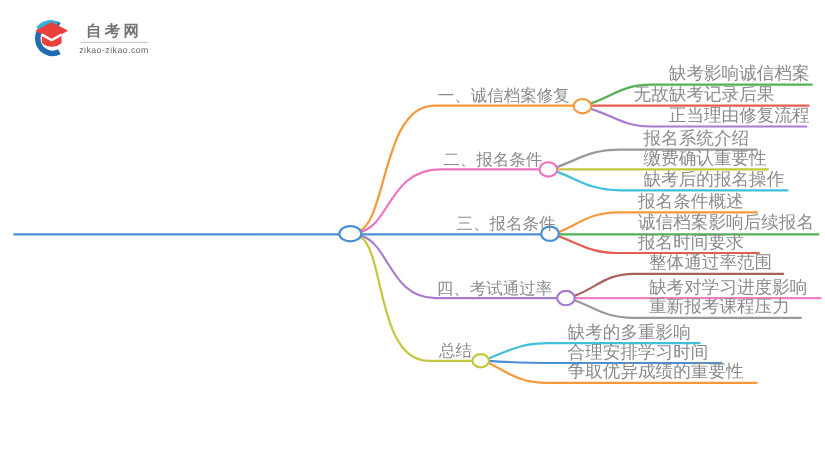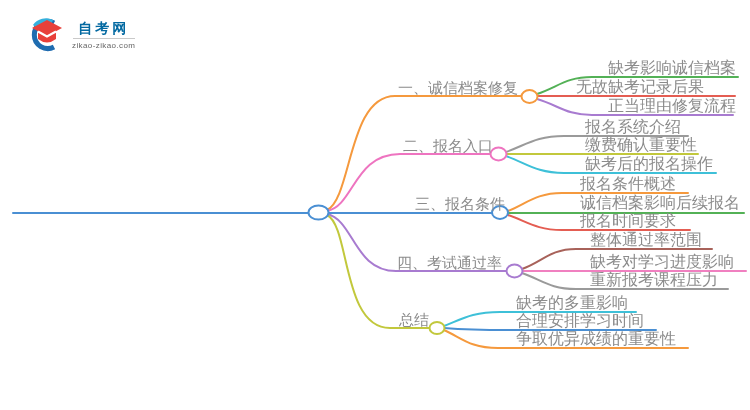--- a/index.html
+++ b/index.html
@@ -7,21 +7,21 @@
     position:relative;
     width:750px;height:410px;
     background:#ffffff;
     overflow:hidden;
     font-family:"Liberation Sans","DejaVu Sans",sans-serif;
   }
   
   .logo{position:absolute;left:28px;top:18px;display:flex;align-items:center;}
   .logo-icon{width:36px;height:34px;margin-right:8px;}
   .logo-text{display:flex;flex-direction:column;align-items:center;}
-  .logo-name{font-size:14px;font-weight:bold;color:#0369a1;letter-spacing:3px;line-height:1.15;}
+  .logo-name{font-size:14px;font-weight:bold;color:#737373;letter-spacing:3px;line-height:1.15;}
   .logo-divider{width:62px;height:1px;background:#c9c9c9;margin:2px 0 2px 0;}
   .logo-url{font-size:8px;color:#666;letter-spacing:.4px;}
   
   .map-svg{position:absolute;left:0;top:0;width:750px;height:410px;}
   .map-svg path{fill:none;stroke-width:2;stroke-linecap:round;}
   .map-svg ellipse{fill:#fff;stroke-width:2;}
   .lbl{position:absolute;white-space:nowrap;color:#8b8b8b;line-height:1.05;}
   .lbl-central{font-size:16px;}
   .lbl-branch{font-size:15px;}
   .lbl-sub{font-size:16px;}
@@ -83,21 +83,21 @@
     <ellipse cx="318.5" cy="212.5" rx="10" ry="7" style="stroke: rgb(74, 143, 211);"></ellipse>
     <ellipse cx="529.5" cy="96.5" rx="8" ry="6.5" style="stroke: rgb(245, 153, 61);"></ellipse>
     <ellipse cx="498.5" cy="154" rx="8" ry="6.5" style="stroke: rgb(238, 116, 192);"></ellipse>
     <ellipse cx="500" cy="212.5" rx="8" ry="6.5" style="stroke: rgb(74, 143, 211);"></ellipse>
     <ellipse cx="514.5" cy="271" rx="8" ry="6.5" style="stroke: rgb(168, 123, 208);"></ellipse>
     <ellipse cx="437" cy="328" rx="7.5" ry="6" style="stroke: rgb(194, 200, 60);"></ellipse>
   </svg>
 
 
   <div class="lbl lbl-branch" style="left:398px;top:80px;">一、诚信档案修复</div>
-  <div class="lbl lbl-branch" style="left:403px;top:138px;">二、报名入口</div>
+  <div class="lbl lbl-branch" style="left:403px;top:138px;">二、报名条件</div>
   <div class="lbl lbl-branch" style="left:415px;top:196px;">三、报名条件</div>
   <div class="lbl lbl-branch" style="left:397px;top:255px;">四、考试通过率</div>
   <div class="lbl lbl-branch" style="left:399px;top:312px;">总结</div>
 
   <div class="lbl lbl-sub" style="left:608px;top:60px;">缺考影响诚信档案</div>
   <div class="lbl lbl-sub" style="left:576px;top:79px;text-align:center;">无故缺考记录后果</div>
   <div class="lbl lbl-sub" style="left:608px;top:98px;">正当理由修复流程</div>
 
   <div class="lbl lbl-sub" style="left:585px;top:119px;">报名系统介绍</div>
   <div class="lbl lbl-sub" style="left:585px;top:137px;">缴费确认重要性</div>

